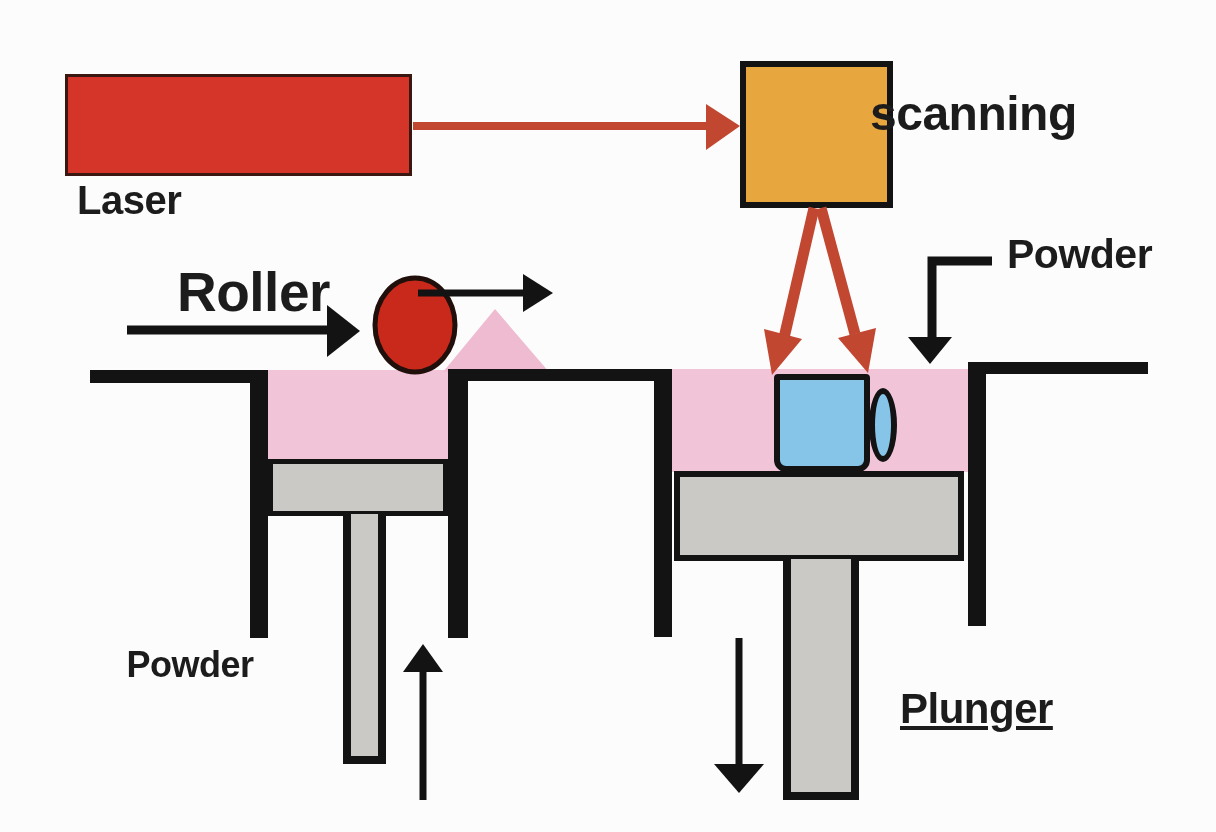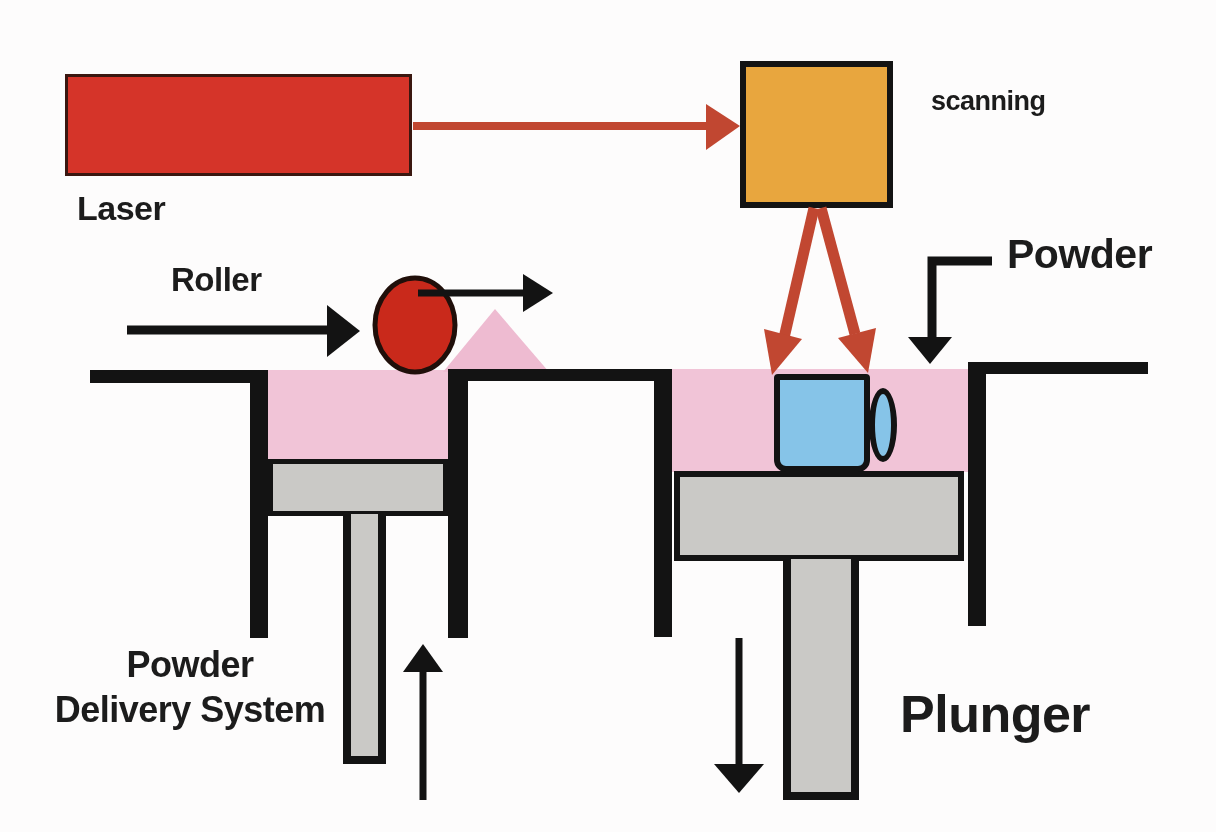--- a/index.html
+++ b/index.html
@@ -84,32 +84,31 @@
       <line x1="423" y1="800" x2="423" y2="671" stroke="#131313" stroke-width="7"></line>
       <polygon points="403,672 443,672 423,644" fill="#131313"></polygon>
     </g>
 
     <g>
       <line x1="739" y1="638" x2="739" y2="766" stroke="#131313" stroke-width="7"></line>
       <polygon points="714,764 764,764 739,793" fill="#131313"></polygon>
     </g>
   </svg>
 
-  <div class="lbl" style="left:77px;top:190px;font-size:34px;text-align:center;">Laser</div>
+  <div class="lbl" style="left:77px;top:178px;font-size:40px;text-align:center;">Laser</div>
 
-  <div class="lbl" style="left:171px;top:262px;font-size:33px;">Roller</div>
+  <div class="lbl" style="left:177px;top:262px;font-size:55px;">Roller</div>
 
-  <div class="lbl" style="left:931px;top:86px;font-size:27px;line-height:1.15;">
+  <div class="lbl" style="left:870px;top:86px;font-size:48px;line-height:1.15;">
     <div>scanning</div>
   </div>
 
   <div class="lbl" style="left:1007px;top:232px;font-size:41px;line-height:1.1;">
     <div>Powder</div>
   </div>
 
   <div class="lbl" style="left:30px;top:642px;width:320px;font-size:36px;line-height:1.25;text-align:center;">
     <div>Powder</div>
-    <div>Delivery System</div>
   </div>
 
-  <div class="lbl" style="left:900px;top:686px;font-size:52px;">Plunger</div>
+  <div class="lbl" style="left:900px;top:686px;font-size:42px;text-decoration:underline;">Plunger</div>
 
 </div>
 
 </body></html>

